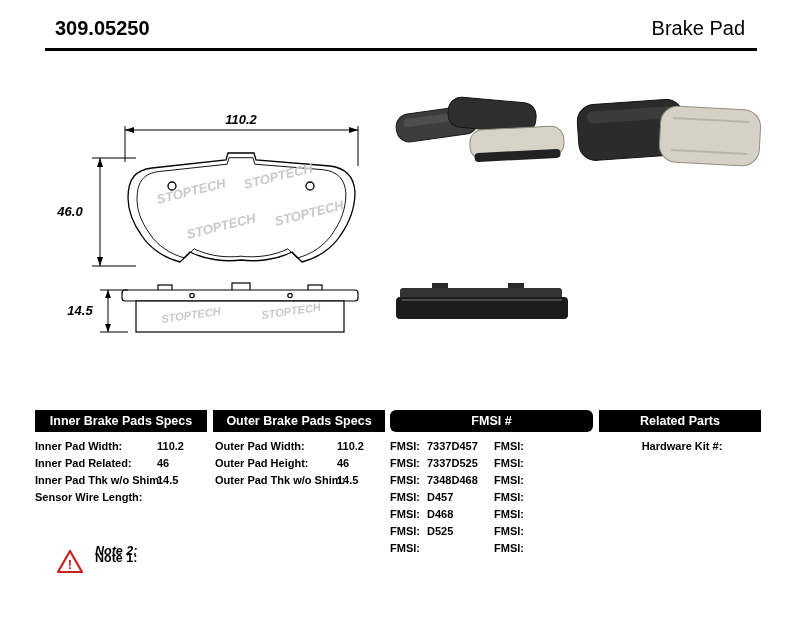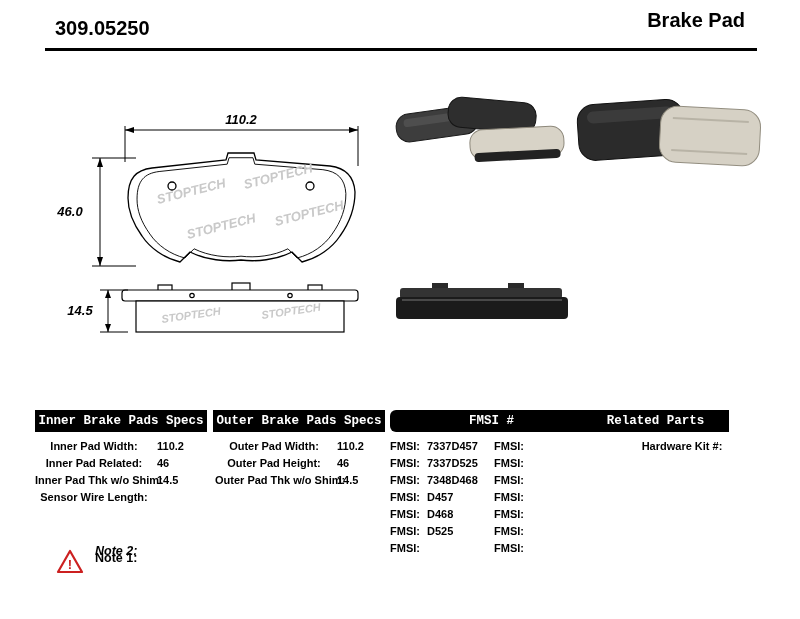--- a/index.html
+++ b/index.html
@@ -2,40 +2,40 @@
 <html><head>
 <meta charset="utf-8">
 <style>
   * { margin:0; padding:0; box-sizing:border-box; }
   html,body { background:#fff; }
   body { font-family:"Liberation Sans", sans-serif; color:#000; }
   .page { position:relative; width:800px; height:619px; background:#fff; overflow:hidden; }
 
   
   .part-number { position:absolute; left:55px; top:17px; font-size:20px; font-weight:bold; }
-  .product-type { position:absolute; right:55px; top:9px; font-size:20px; font-weight:bold; }
+  .product-type { position:absolute; right:55px; top:17px; font-size:20px; font-weight:normal; }
   .header-rule { position:absolute; left:45px; top:48px; width:712px; height:3px; background:#000; }
 
   
   .drawing-svg { position:absolute; left:40px; top:90px; }
 
   
   .tbl-hdr { position:absolute; top:410px; height:22px; line-height:22px; background:#000;
-             color:#fff; font-weight:bold; font-size:12.5px; text-align:center;font-family:Liberation Mono, monospace; }
+             color:#fff; font-weight:bold; font-size:12.5px; text-align:center; }
   #hdr-inner   { left:35px;  width:172px; }
   #hdr-outer   { left:213px; width:172px; }
   #hdr-fmsi    { left:390px; width:203px;border-radius:6px; }
-  #hdr-related { left:582px; width:147px; }
+  #hdr-related { left:599px; width:162px; }
 
   
   .spec-col { position:absolute; top:438px; font-size:11px; font-weight:bold; }
   #inner-col { left:35px;  width:172px; }
   #outer-col { left:215px; width:172px; }
   .spec-row { display:flex; height:17px; line-height:17px; }
-  .spec-row .lbl { width:122px; text-align:center; padding-right:4px; white-space:nowrap; }
+  .spec-row .lbl { width:122px; text-align:left; padding-right:4px; white-space:nowrap; }
   .spec-row .val { text-align:left; white-space:nowrap; }
 
   .fmsi-col { position:absolute; top:438px; left:390px; width:203px; font-size:11px; font-weight:bold; }
   .fmsi-row { display:flex; height:17px; line-height:17px; }
   .f-lbl  { width:37px; }
   .f-val  { width:67px; }
   .f-lbl2 { width:37px; }
   .f-val2 { flex:1; }
 
   .rel-col { position:absolute; top:438px; left:599px; width:162px; font-size:11px; font-weight:bold;text-align:center; }

